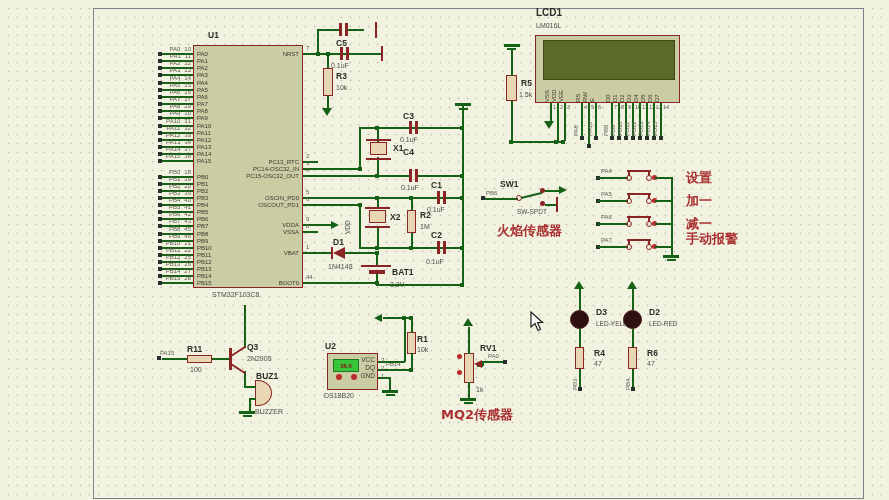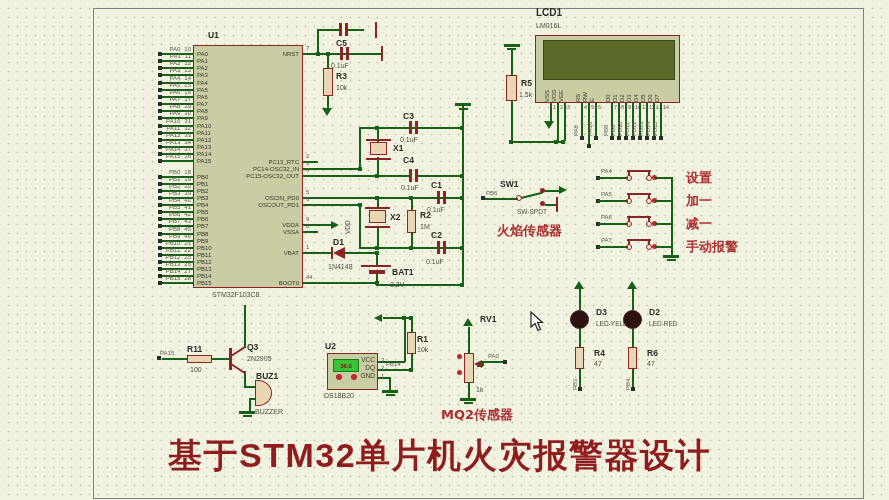--- a/index.html
+++ b/index.html
@@ -51,21 +51,21 @@
   <div class="val" style="left:212px;top:291px">STM32F103C8</div>
 
   <div class="ref" style="left:336px;top:39px">C5</div>
   <div class="val" style="left:331px;top:62px">0.1uF</div>
   <div class="ref" style="left:336px;top:72px">R3</div>
   <div class="val" style="left:336px;top:84px">10k</div>
 
   <div class="ref" style="left:403px;top:112px">C3</div>
   <div class="val" style="left:400px;top:136px">0.1uF</div>
   <div class="ref" style="left:393px;top:144px">X1</div>
-  <div class="ref" style="left:403px;top:156px">C4</div>
+  <div class="ref" style="left:403px;top:148px">C4</div>
   <div class="val" style="left:401px;top:184px">0.1uF</div>
   <div class="ref" style="left:431px;top:181px">C1</div>
   <div class="val" style="left:427px;top:206px">0.1uF</div>
   <div class="ref" style="left:390px;top:213px">X2</div>
   <div class="ref" style="left:420px;top:211px">R2</div>
   <div class="val" style="left:420px;top:223px">1M</div>
   <div class="ref" style="left:431px;top:231px">C2</div>
   <div class="val" style="left:426px;top:258px">0.1uF</div>
 
   <div class="vlbl" style="left:336px;top:218px">VDD</div>
@@ -100,29 +100,28 @@
   <div id="ds-screen">36.0</div>
   <div class="ref" style="left:325px;top:342px">U2</div>
   <div class="val" style="left:324px;top:392px">DS18B20</div>
   <div class="dot" style="left:336px;top:374px;width:6px;height:6px"></div>
   <div class="dot" style="left:351px;top:374px;width:6px;height:6px"></div>
   <div class="net" style="left:386px;top:361px">PB14</div>
   <div class="ref" style="left:417px;top:335px">R1</div>
   <div class="val" style="left:417px;top:346px">10k</div>
   <div class="res" style="left:407px;top:332px;width:9px;height:22px"></div>
 
-  <div class="ref" style="left:480px;top:315px">RV1</div>
+  <div class="ref" style="left:480px;top:344px">RV1</div>
   <div class="val" style="left:476px;top:386px">1k</div>
   <div class="net" style="left:488px;top:353px">PA0</div>
   <div class="cn" style="left:441px;top:408px">MQ2传感器</div>
   <div class="res" style="left:464px;top:353px;width:10px;height:30px"></div>
   <div class="dot" style="left:457px;top:354px;width:5px;height:5px"></div>
   <div class="dot" style="left:457px;top:370px;width:5px;height:5px"></div>
 
-  <div id="title">基于STM32单片机火灾报警器设计</div>
 
   <svg style="position:absolute;left:530px;top:311px" width="15" height="21">
     <polygon points="1,1 1,16 5,12.5 8,19.5 10.5,18.3 7.5,11.5 12.5,11.5" fill="#ffffff" stroke="#222" stroke-width="1.2"></polygon>
   </svg>
 <div class="w" style="left: 303px; top: 53px; width: 78px; height: 1.6px;"></div>
     <div class="w" style="left: 317px; top: 30px; width: 1.6px; height: 24px;"></div>
     <div class="w" style="left: 317px; top: 29px; width: 23px; height: 1.6px;"></div>
     <div class="w" style="left: 348px; top: 29px; width: 16px; height: 1.6px;"></div>
     <div class="w" style="left: 327px; top: 54px; width: 1.6px; height: 15px;"></div>
     <div class="w" style="left: 327px; top: 96px; width: 1.6px; height: 13px;"></div>
@@ -599,21 +598,21 @@
     <div class="t" style="left: 596px; top: 245px;"></div>
     <div class="net" style="left: 601px; top: 237px;">PA7</div>
     <div class="w" style="left: 598px; top: 246px; width: 30px; height: 1.6px;"></div>
     <div class="plate" style="left: 627px; top: 239px; width: 24px; height: 2px;"></div>
     <div class="plate" style="left: 628px; top: 241px; width: 1.6px; height: 4px;"></div>
     <div class="plate" style="left: 648px; top: 241px; width: 1.6px; height: 4px;"></div>
     <div class="ring" style="left: 626px; top: 244px;"></div>
     <div class="ring" style="left: 646px; top: 244px;"></div>
     <div class="dot" style="left: 652px; top: 244px; width: 5px; height: 5px;"></div>
     <div class="w" style="left: 655px; top: 246px; width: 17px; height: 1.6px;"></div>
-    <div class="cn" style="left: 686px; top: 240px;">手动报警</div>
+    <div class="cn" style="left: 686px; top: 232px;">手动报警</div>
     <div class="triu" style="left: 574px; top: 281px;"></div>
     <div class="w" style="left: 579px; top: 289px; width: 1.6px; height: 21px;"></div>
     <div class="led" style="left: 570px; top: 310px;"></div>
     <div class="w" style="left: 579px; top: 329px; width: 1.6px; height: 18px;"></div>
     <div class="res" style="left: 575px; top: 347px; width: 9px; height: 22px;"></div>
     <div class="w" style="left: 579px; top: 369px; width: 1.6px; height: 19px;"></div>
     <div class="t" style="left: 578px; top: 387px;"></div>
     <div class="vnet" style="left: 562px; top: 373px;">PB3</div>
     <div class="ref" style="left: 596px; top: 308px;">D3</div>
     <div class="val" style="left: 596px; top: 321px; font-size: 6.5px;">LED-YELLOW</div>

